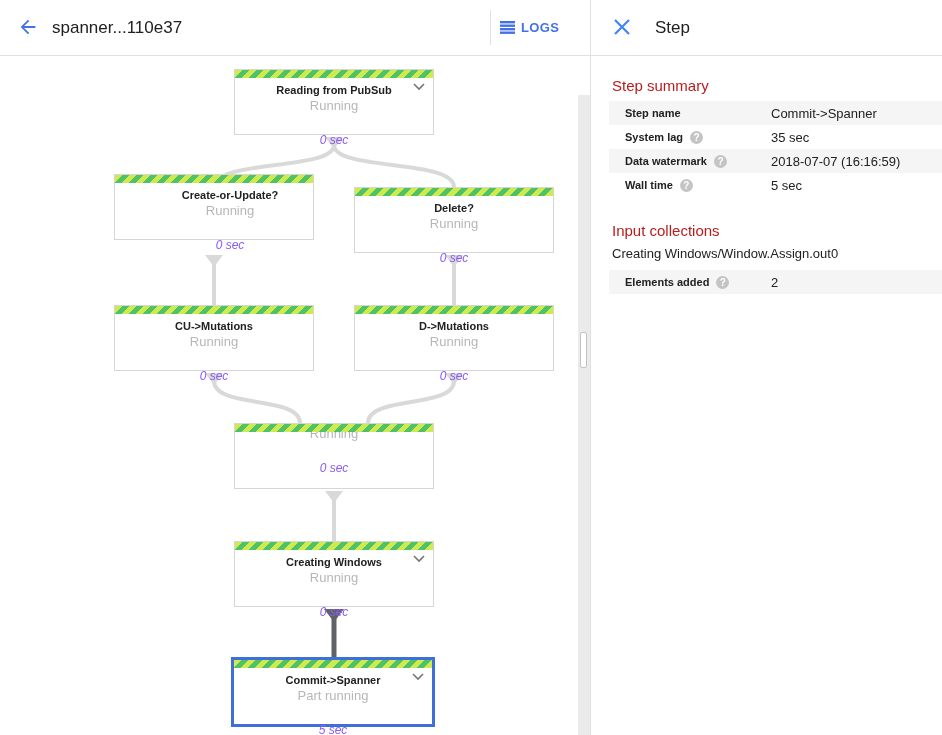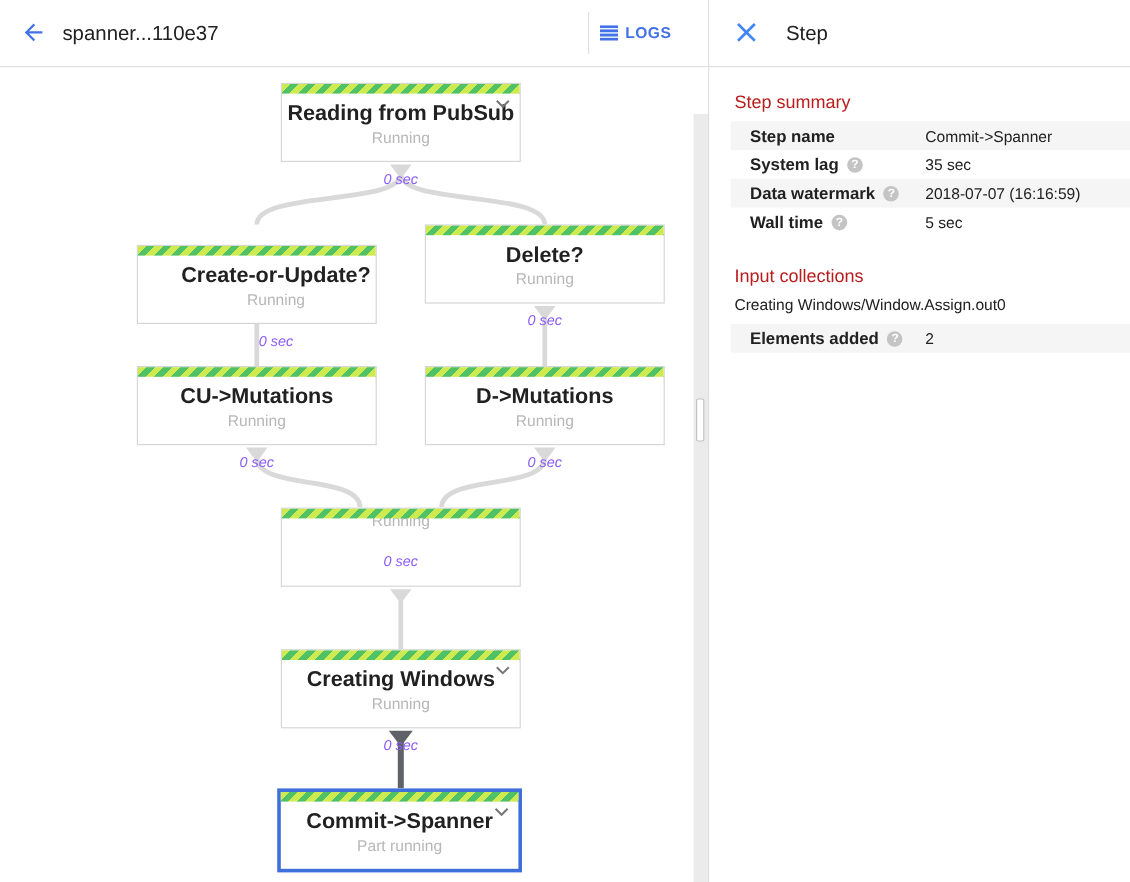--- a/index.html
+++ b/index.html
@@ -30,32 +30,32 @@
     background:#fff; border:1px solid #c2c2c2; border-radius:2px; }
 
   
   .graph { position:absolute; left:0; top:0; width:578px; height:735px; background:#fff; }
   .edges { position:absolute; left:0; top:0; pointer-events:none; }
   .node { position:absolute; width:200px; height:66px; background:#fff;
     border:1px solid #d6d6d6; text-align:center; cursor:pointer; }
   .node.selected { width:204px; height:70px; border:3px solid #3e6fdb; }
   .stripe { position:absolute; top:0; left:0; right:0; height:8px;
     background:repeating-linear-gradient(135deg,#cdea51 0 5px,#50c164 5px 10px); }
-  .node-title { display:block; margin-top:14px; font-size:18px; font-weight:bold; color:#212121; }
+  .node-title { display:block; margin-top:14px; font-size:11px; font-weight:bold; color:#212121; }
   .node-status { display:block; margin-top:2px; font-size:13px; color:#b7b7b7; }
   .node-time { display:block; margin-top:20px; font-size:12px; color:#8b5cf6;font-style:italic; }
   .chev { position:absolute; right:8px; top:13px; width:12px; height:8px; cursor:pointer; }
 
   
   .panel { position:absolute; left:591px; top:56px; width:351px; height:679px; background:#fff; }
   .section-h { position:absolute; left:21px; font-size:15px; color:#b91c1c; font-weight:400; }
   .kv-table { position:absolute; left:18px; right:0; }
   .kv-row { display:flex; align-items:center; height:24px; font-size:13px; }
   .kv-row.shaded { background:#f5f5f5; }
-  .kv-label { flex:0 0 162px; padding-left:16px; font-size:14px; font-weight:bold; color:#212121;
+  .kv-label { flex:0 0 162px; padding-left:16px; font-size:11px; font-weight:bold; color:#212121;
     display:flex; align-items:center; }
   .kv-value { font-size:13px; color:#212121; white-space:nowrap; }
   .help { display:inline-block; width:13px; height:13px; margin-left:7px; border-radius:50%;
     background:#c4c4c4; color:#fff; font-size:10px; font-weight:bold; line-height:13px;
     text-align:center; cursor:pointer; }
   .help::after { content:"?"; }
   .coll-name { position:absolute; left:21px; font-size:13px; color:#212121; }
 </style>
 </head>
 <body>
@@ -90,21 +90,21 @@
     <div class="node" style="left:234px;top:69px;">
       <div class="stripe"></div>
       <span class="node-title">Reading from PubSub</span>
       <span class="node-status">Running</span>
       <span class="node-time">0 sec</span>
       <svg class="chev" viewBox="0 0 12 8">
           <path d="M1,1 L6,6 L11,1" fill="none" stroke="#757575" stroke-width="1.6"></path>
         </svg>
     </div>
 
-    <div class="node" style="left:114px;top:204px;padding-left:32px;">
+    <div class="node" style="left:114px;top:174px;padding-left:32px;">
       <div class="stripe"></div>
       <span class="node-title">Create-or-Update?</span>
       <span class="node-status">Running</span>
       <span class="node-time">0 sec</span>
     </div>
 
     <div class="node" style="left:354px;top:187px;">
       <div class="stripe"></div>
       <span class="node-title">Delete?</span>
       <span class="node-status">Running</span>

